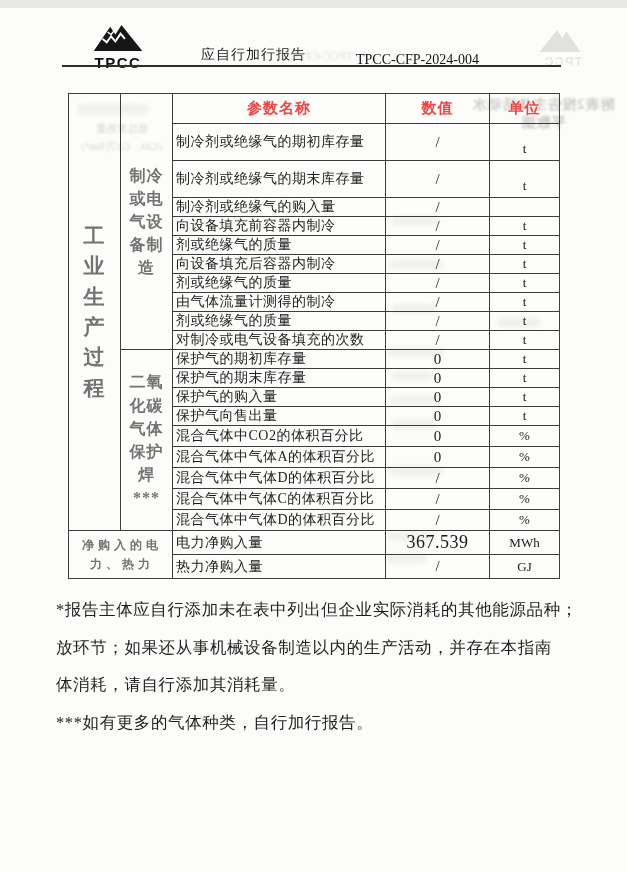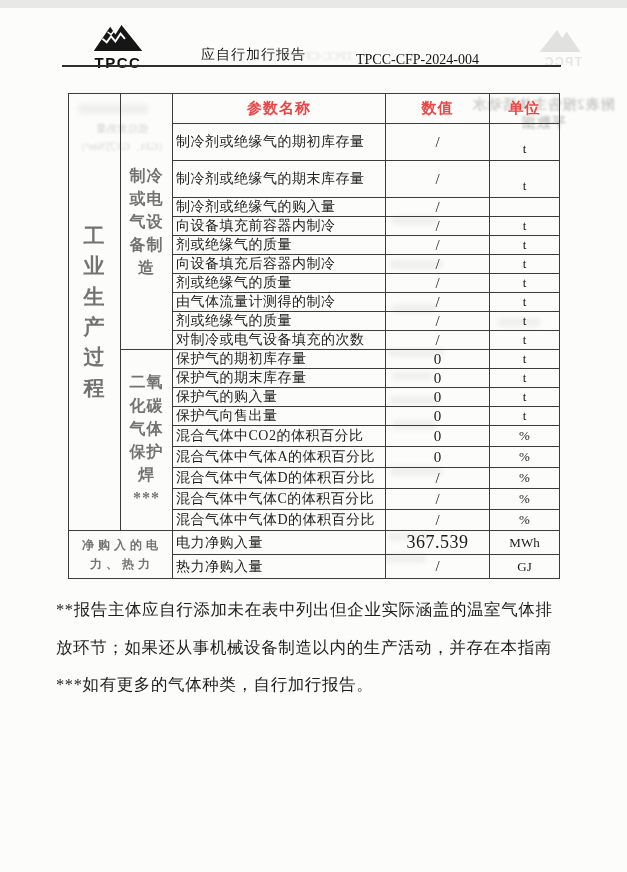--- a/index.html
+++ b/index.html
@@ -222,18 +222,19 @@
     </tr>
     <tr class="net">
       <td class="pn">热力净购入量</td>
       <td class="val">/</td>
       <td class="unit">GJ</td>
     </tr>
   </tbody>
     </table>
 
   <div class="footnotes">
-    <div class="fline">**报告主体应自行添加未在表中列出但企业实际涵盖的温室气体排</div>
+    <div class="fline">*报告主体应自行添加未在表中列出但企业实际消耗的其他能源品种；</div>
     <div class="fline">放环节；如果还从事机械设备制造以内的生产活动，并存在本指南</div>
+    <div class="fline">体消耗，请自行添加其消耗量。</div>
     <div class="fline">***如有更多的气体种类，自行加行报告。</div>
   </div>
 
 </div>
 
 </body></html>

